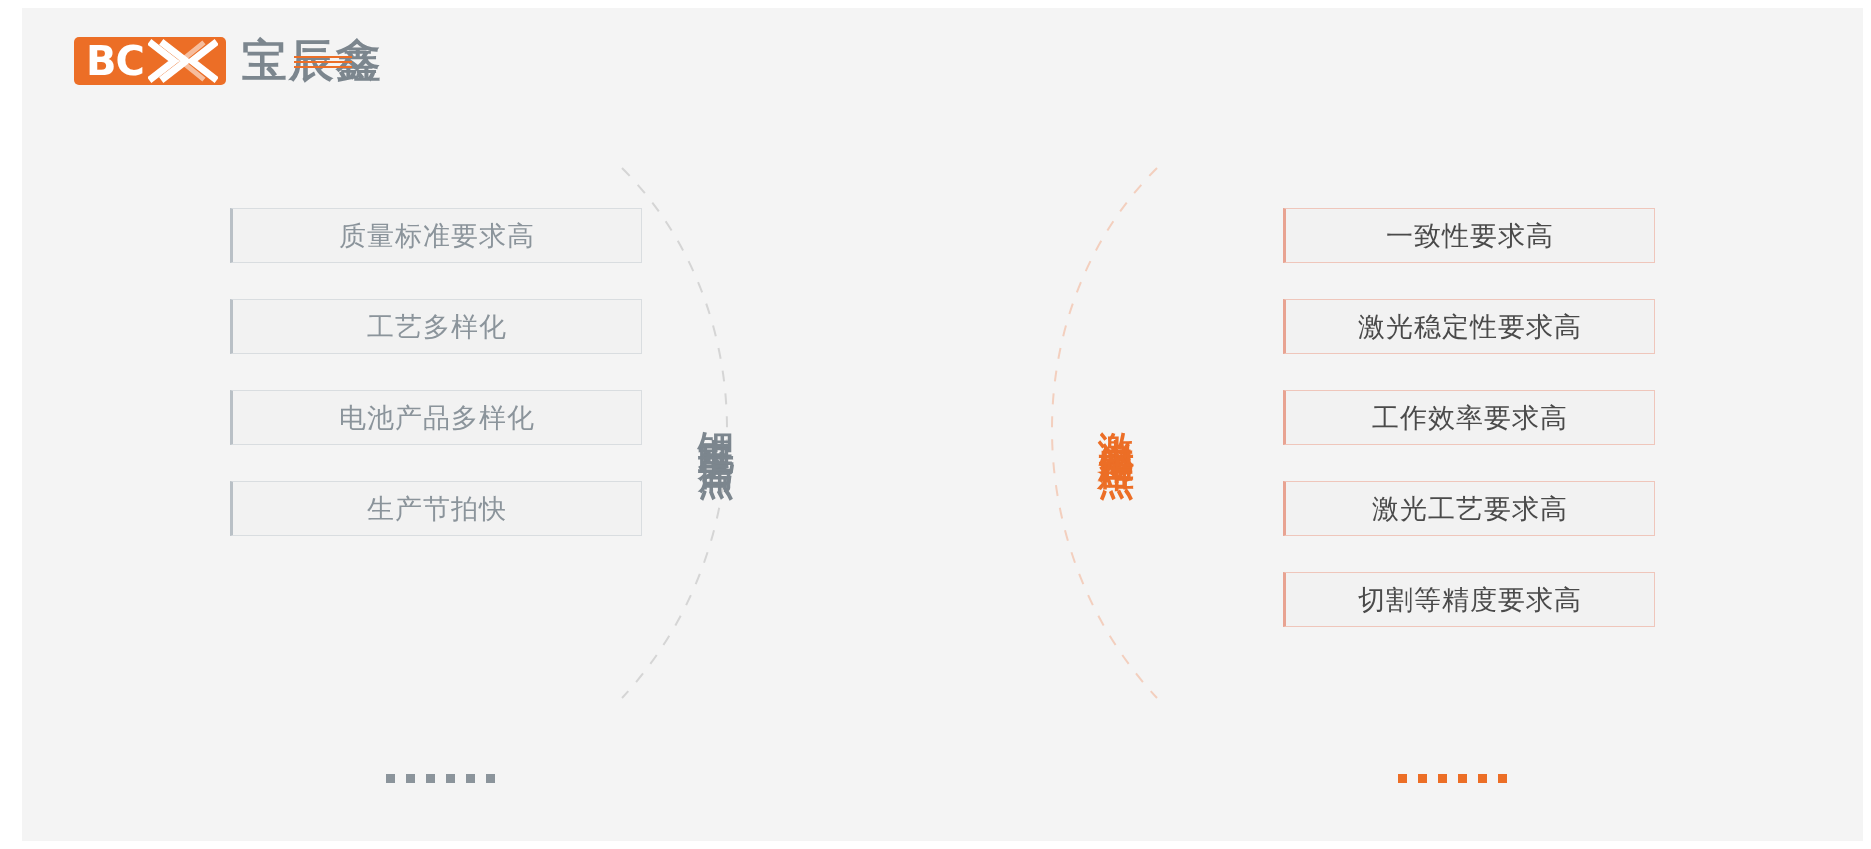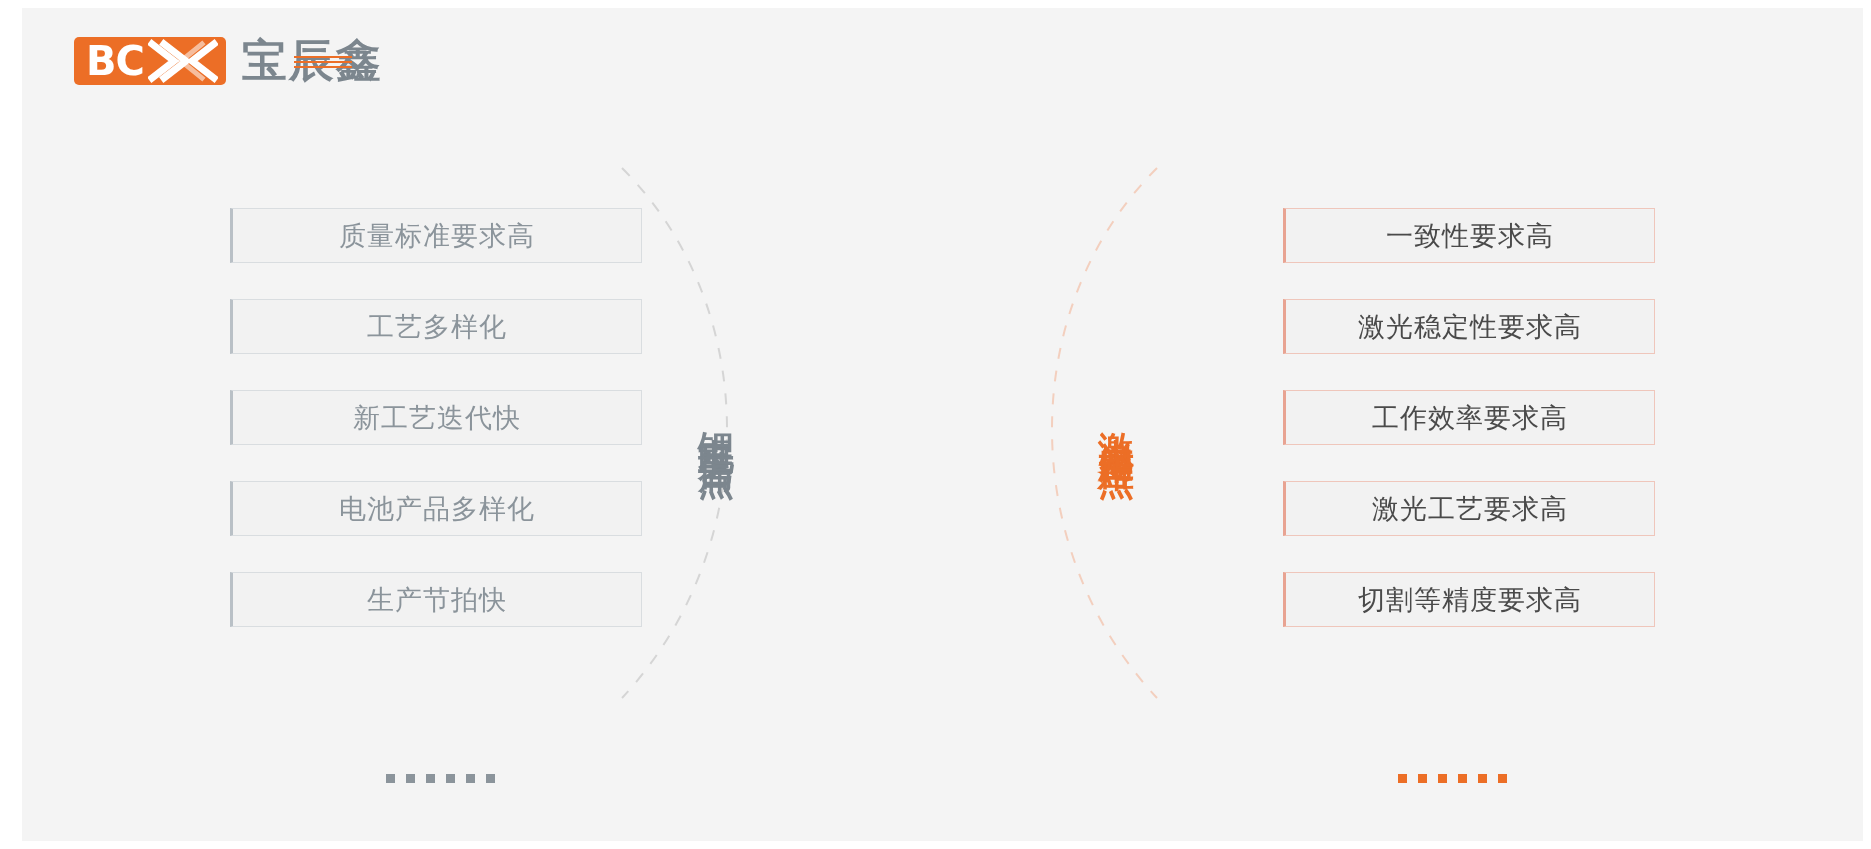--- a/index.html
+++ b/index.html
@@ -164,23 +164,20 @@
   <div class="vlabel" id="vlabel-right">激光应用难点</div>
 
   <div class="col" id="col-left">
     <div class="item left">
         <span>质量标准要求高</span>
       </div>
     <div class="item left">
         <span>工艺多样化</span>
       </div>
     <div class="item left">
-        <span>新工艺迭代快</span>
-      </div>
-    <div class="item left">
         <span>电池产品多样化</span>
       </div>
     <div class="item left">
         <span>生产节拍快</span>
       </div>
   </div>
 
   <div class="col" id="col-right">
     <div class="item right">
         <span>一致性要求高</span>

